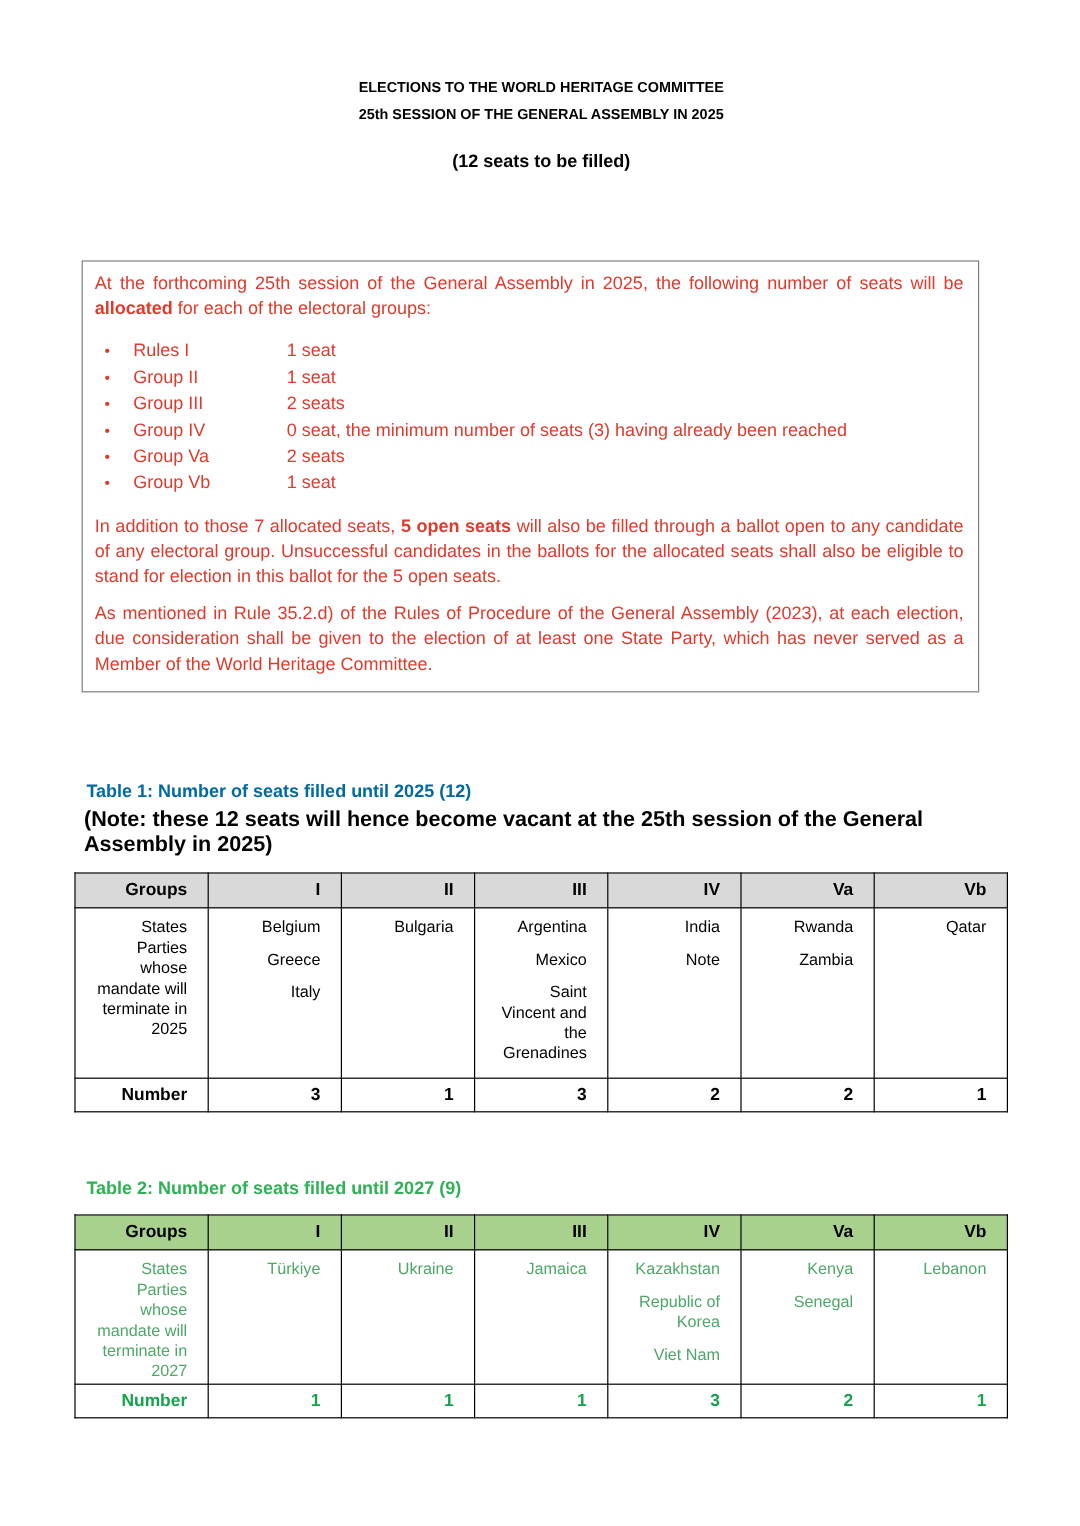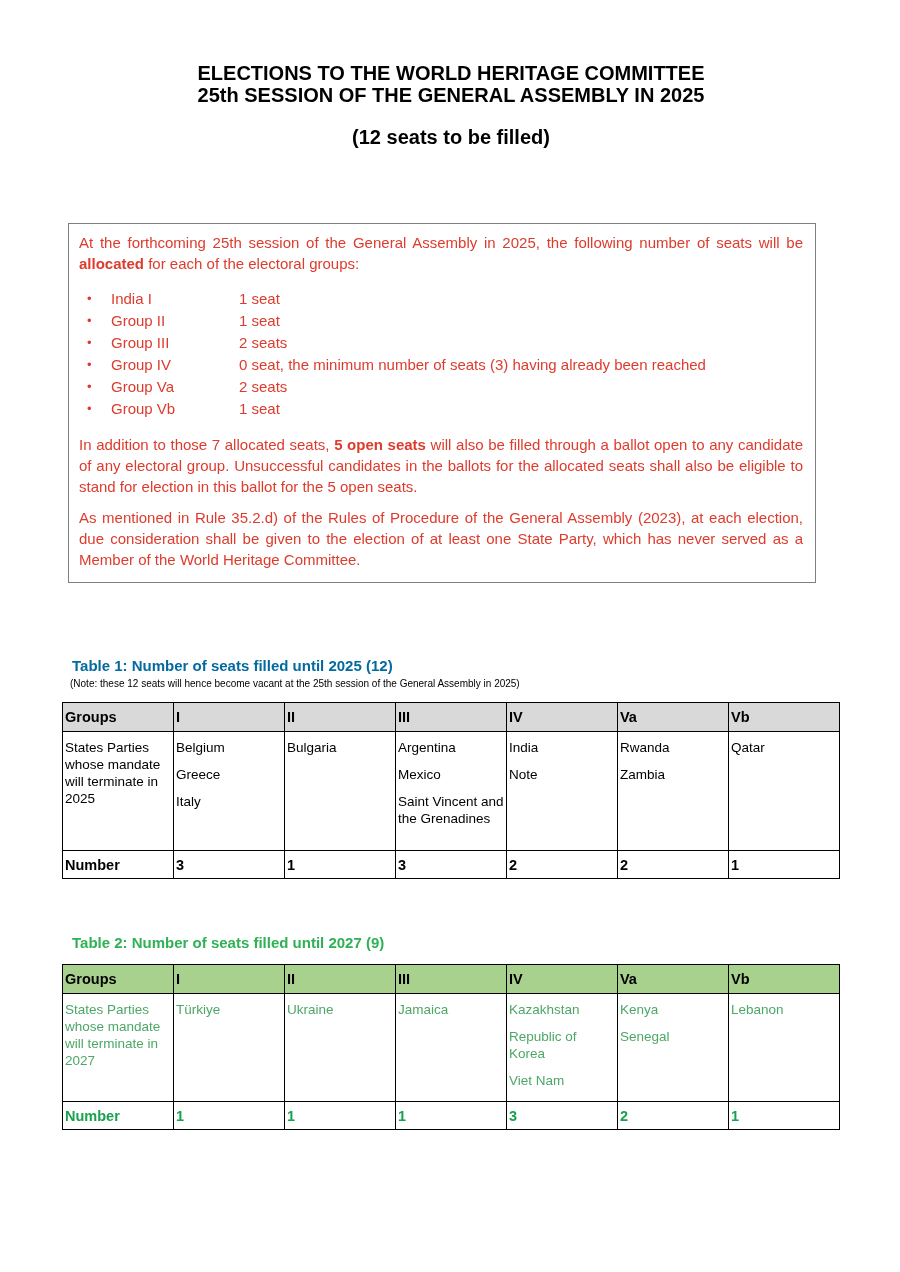--- a/index.html
+++ b/index.html
@@ -15,24 +15,24 @@
   html,body{margin:0;padding:0;}
   body{
     width:900px;height:1272px;
     background:#ffffff;
     font-family:"Liberation Sans", sans-serif;
     color:#000;
   }
   .page{padding:62px 60px 0 62px;}
 
   .doc-title{
-    text-align:center;font-weight:bold;font-size:20px;line-height:22px;margin:0;
+    text-align:center;font-weight:bold;font-size:12px;line-height:22px;margin:0;
   }
   .doc-subtitle{
-    text-align:center;font-weight:bold;font-size:20px;margin:20px 0 0 0;
+    text-align:center;font-weight:bold;font-size:15px;margin:20px 0 0 0;
   }
 
   .notice{
     margin:74px 24px 0 6px;
     border:1px solid var(--box-border);
     color:var(--red);
     font-size:15px;line-height:21px;
     padding:8px 12px 10px 10px;
   }
   .notice p{margin:0 0 10px 0;text-align:justify;}
@@ -41,30 +41,30 @@
 
   .bullets{list-style:none;margin:14px 0 14px 0;padding:0;}
   .bullets li{display:flex;line-height:22px;}
   .bullet-dot{width:32px;padding-left:8px;font-size:13px;}
   .group-name{width:128px;flex-shrink:0;}
   .group-seats{flex:1;}
 
   .tbl-title{font-size:15px;font-weight:bold;margin:0 0 0 10px;}
   .t1-title{margin-top:74px;color:#0369a1;}
   .t2-title{margin-top:55px;color:var(--green-title);}
-  .tbl-note{font-size:10px;margin:4px 0 0 8px;color:#000;}
+  .tbl-note{font-size:18px;margin:4px 0 0 8px;color:#000;font-weight:bold;}
 
   table.tbl{
     border-collapse:collapse;table-layout:fixed;
     width:778px;margin-top:13px;
   }
   .tbl th,.tbl td{
     border:1px solid #000;
-    text-align:left;
-    padding:2px 2px;
+    text-align:right;
+    padding:2px 17px;
     margin-top:19px;
   }
   .tbl th{
     font-size:14.5px;font-weight:bold;height:29px;vertical-align:middle;
   }
   .t1 th{background:var(--t1-head-bg);}
   .t2 th{background:var(--t2-head-bg);}
   .body-row td{vertical-align:top;font-size:13.5px;line-height:17px;padding-top:7px;}
   .t1 .body-row td{height:119px;}
   .t2 .body-row td{height:106px;}
@@ -86,21 +86,21 @@
   </h1>
 
   <p class="doc-subtitle">(12 seats to be filled)</p>
 
   <div class="notice">
     <p><span>At the forthcoming 25th session of the General Assembly in 2025, the following number of seats will be </span><span class="b">allocated</span><span> for each of the electoral groups:</span></p>
 
     <ul class="bullets">
       <li>
           <span class="bullet-dot">•</span>
-          <span class="group-name">India I</span>
+          <span class="group-name">Rules I</span>
           <span class="group-seats">1 seat</span>
         </li>
       <li>
           <span class="bullet-dot">•</span>
           <span class="group-name">Group II</span>
           <span class="group-seats">1 seat</span>
         </li>
       <li>
           <span class="bullet-dot">•</span>
           <span class="group-name">Group III</span>

